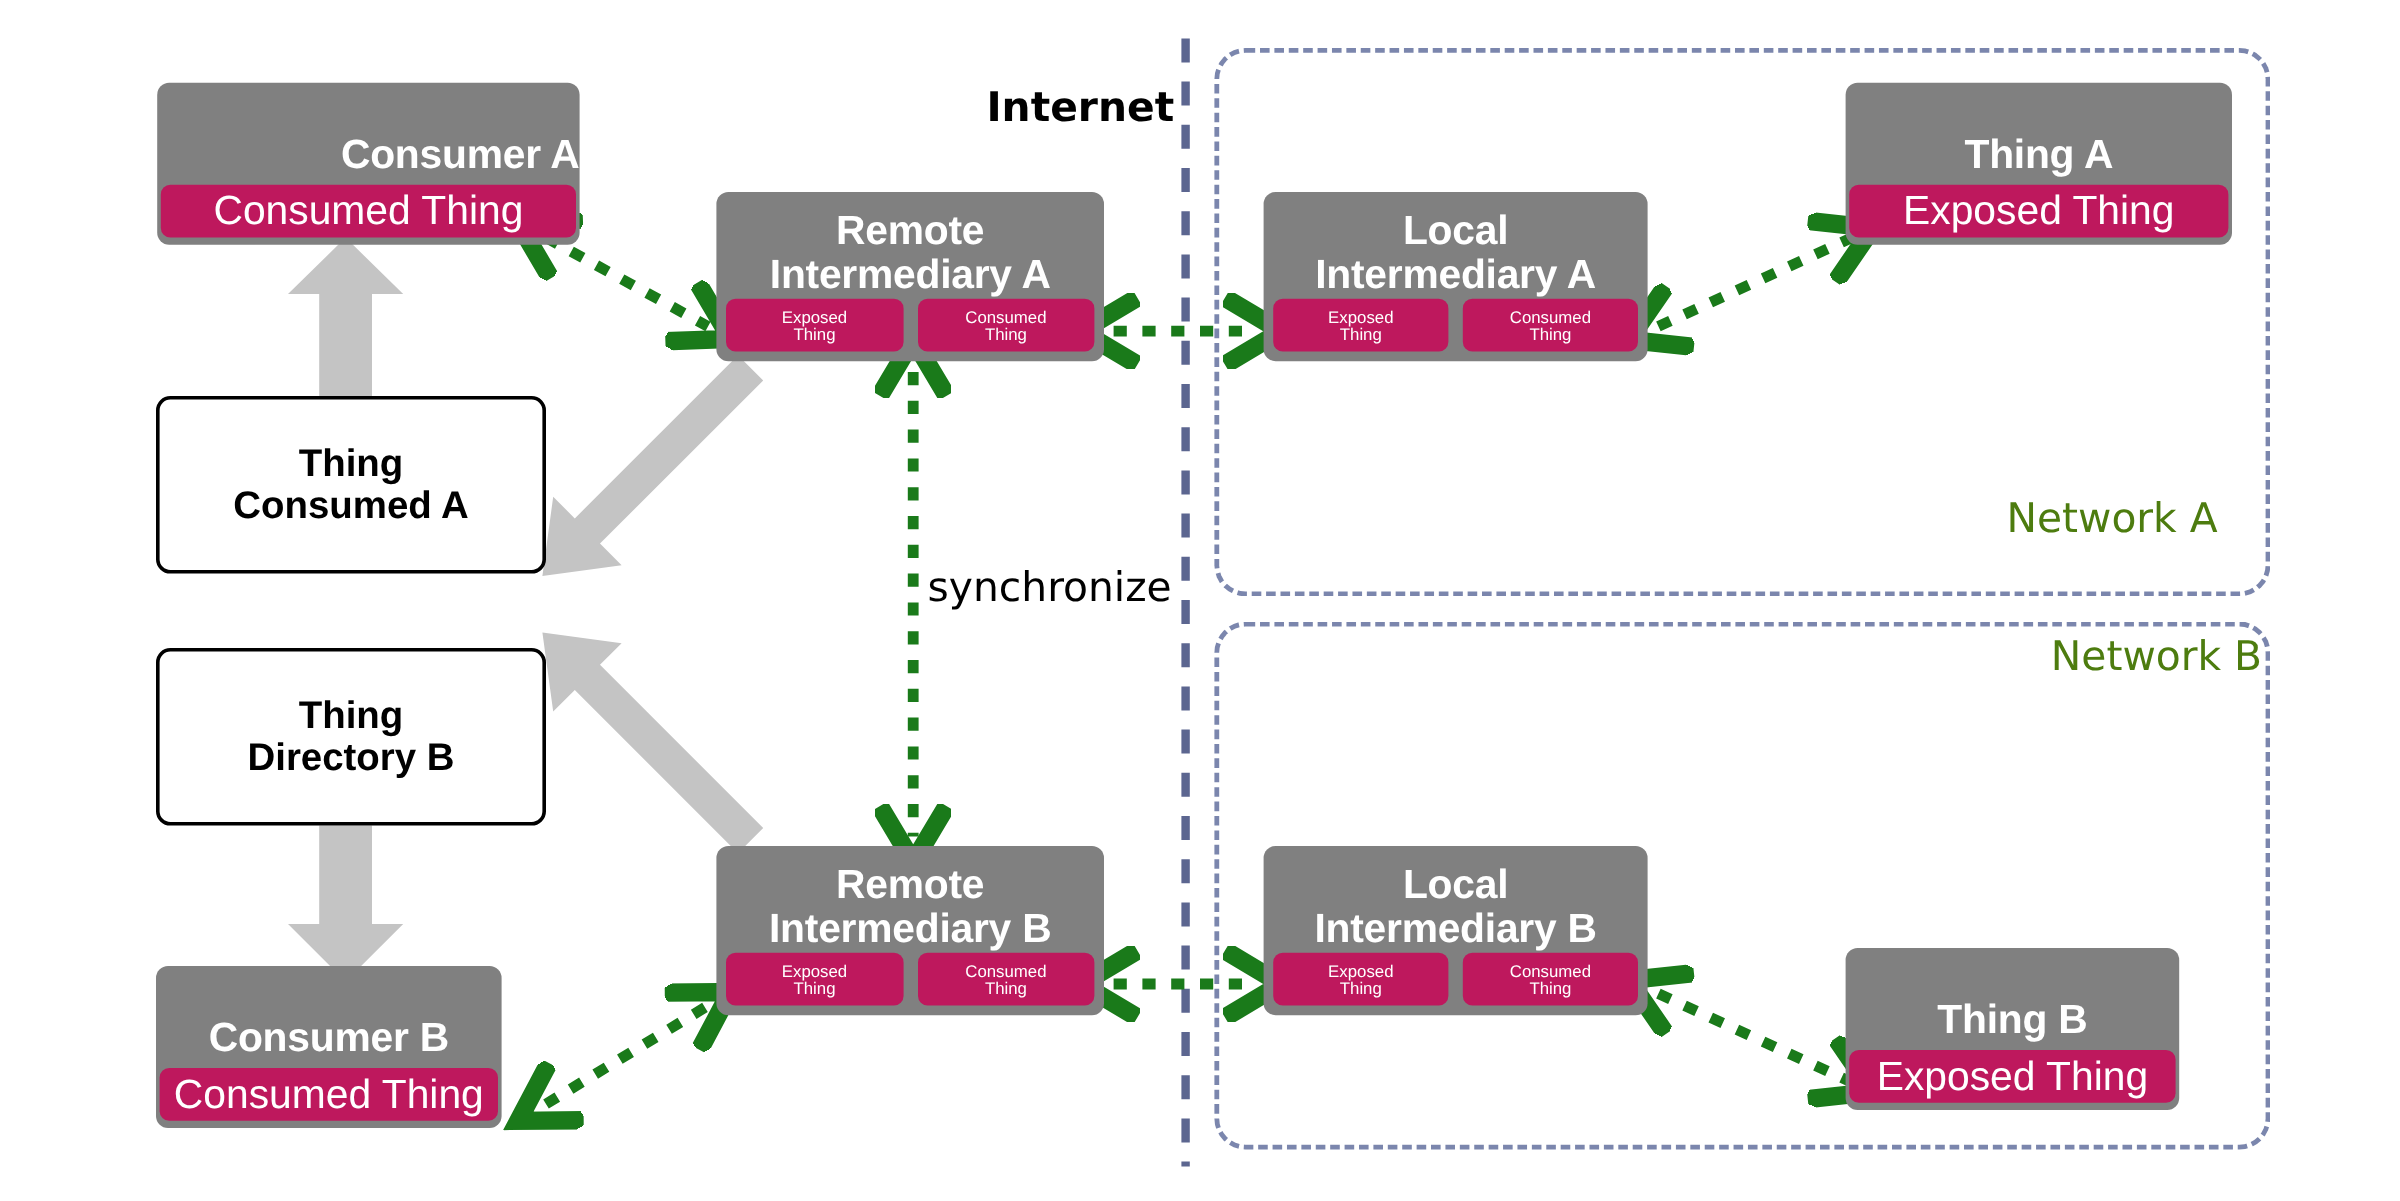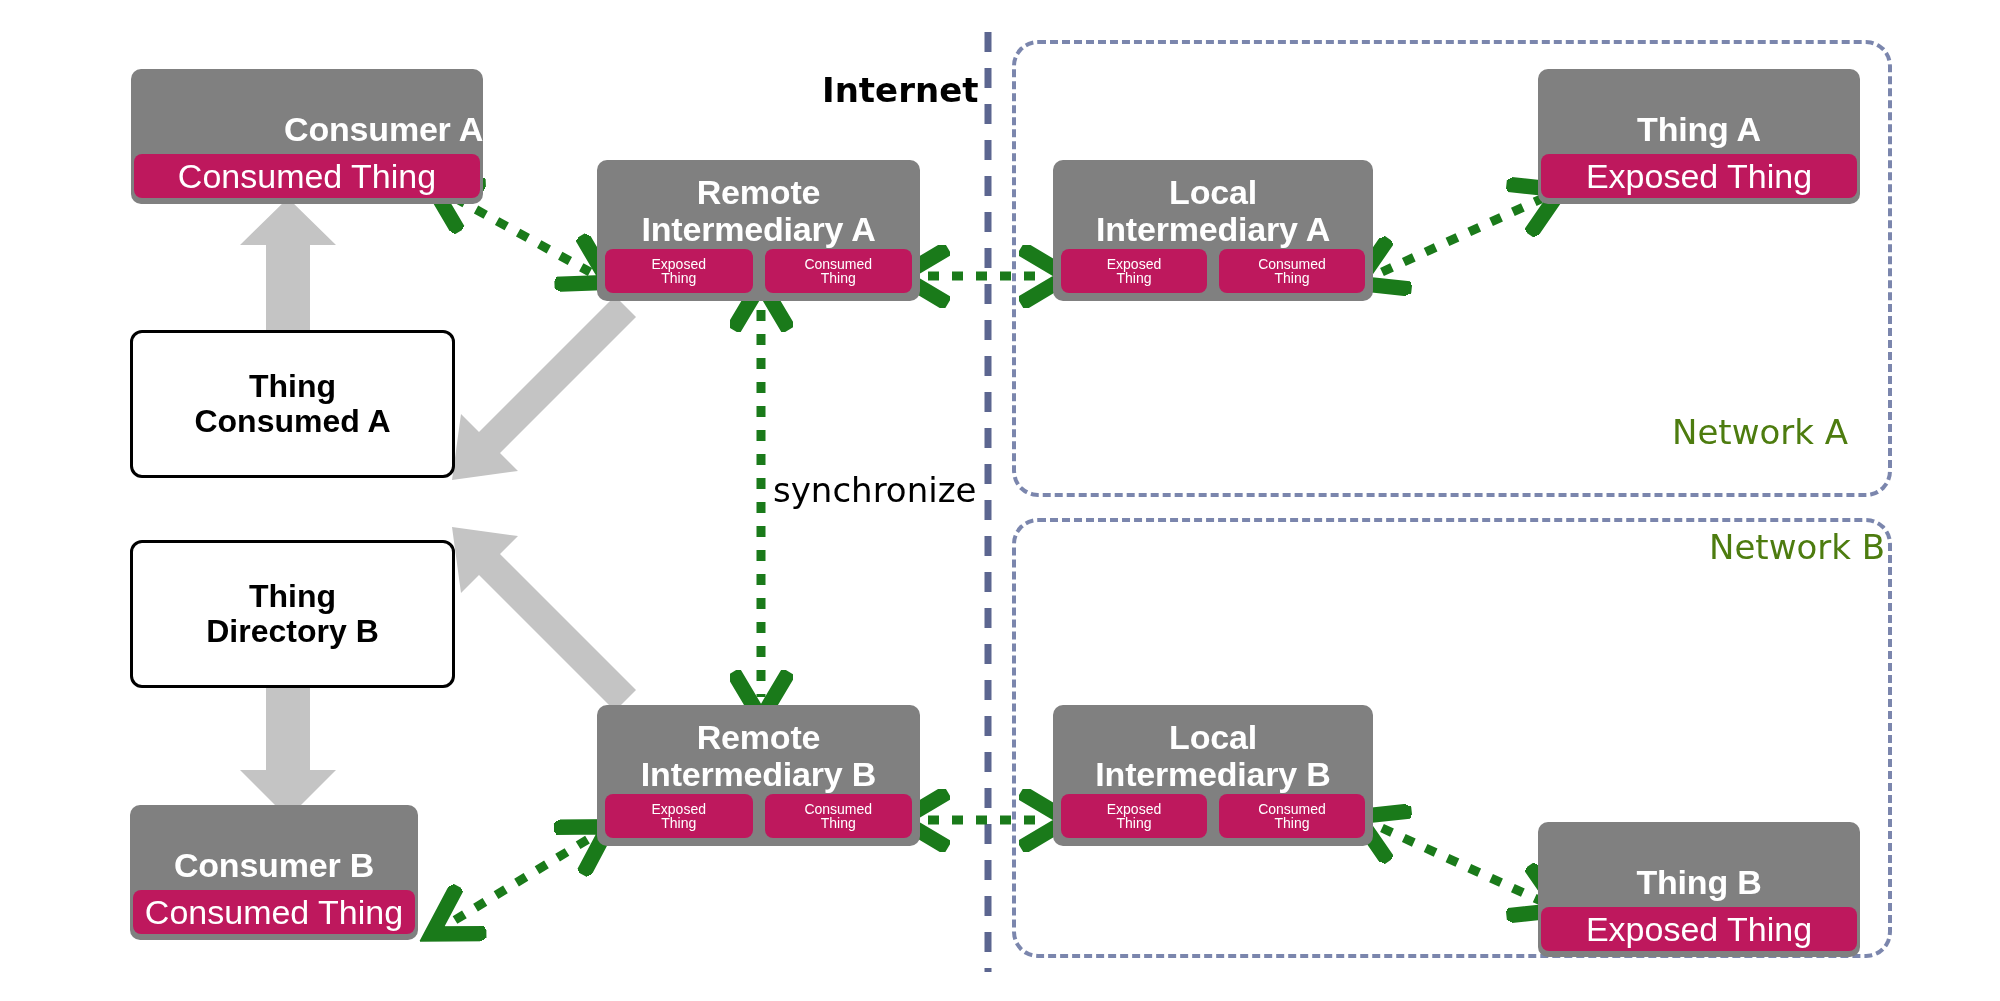--- a/index.html
+++ b/index.html
@@ -287,20 +287,20 @@
         <span>Exposed</span>
         <span>Thing</span>
       </div>
       <div class="chip small">
         <span>Consumed</span>
         <span>Thing</span>
       </div>
     </div>
   </div>
 
-  <div class="node simple" style="left:1538px; top:822px; width:322px; height:135px;">
+  <div class="node simple" style="left:1538px; top:790px; width:278px; height:135px;">
     <div class="node-title">Thing B</div>
     <div style="width:100%; padding:0 3px; box-sizing:border-box; margin-top:auto;">
       <div class="chip wide" style="margin-bottom:8px;">Exposed Thing</div>
     </div>
   </div>
 
 </div>
 
 </body></html>

